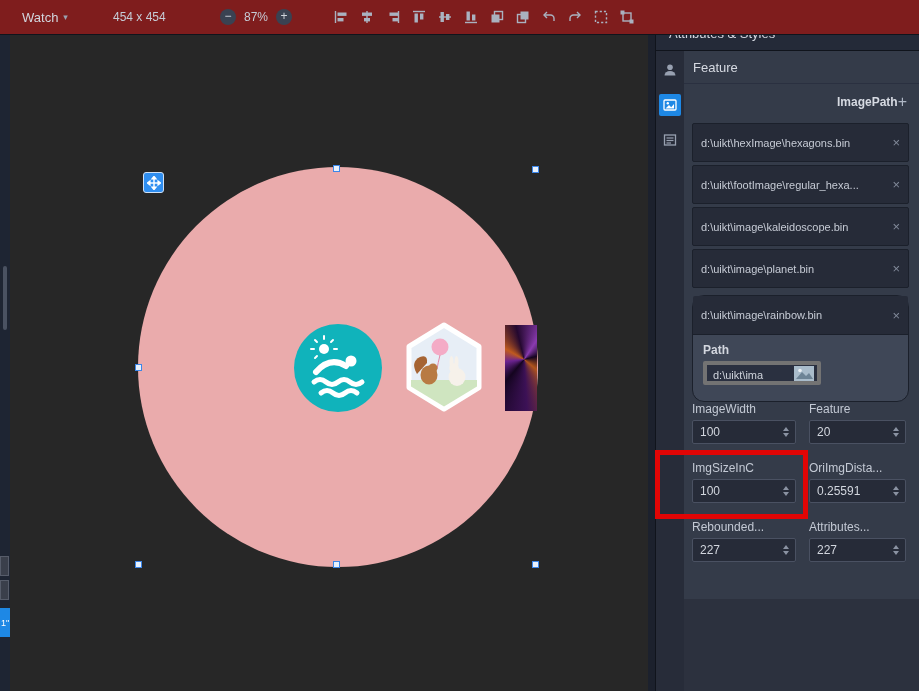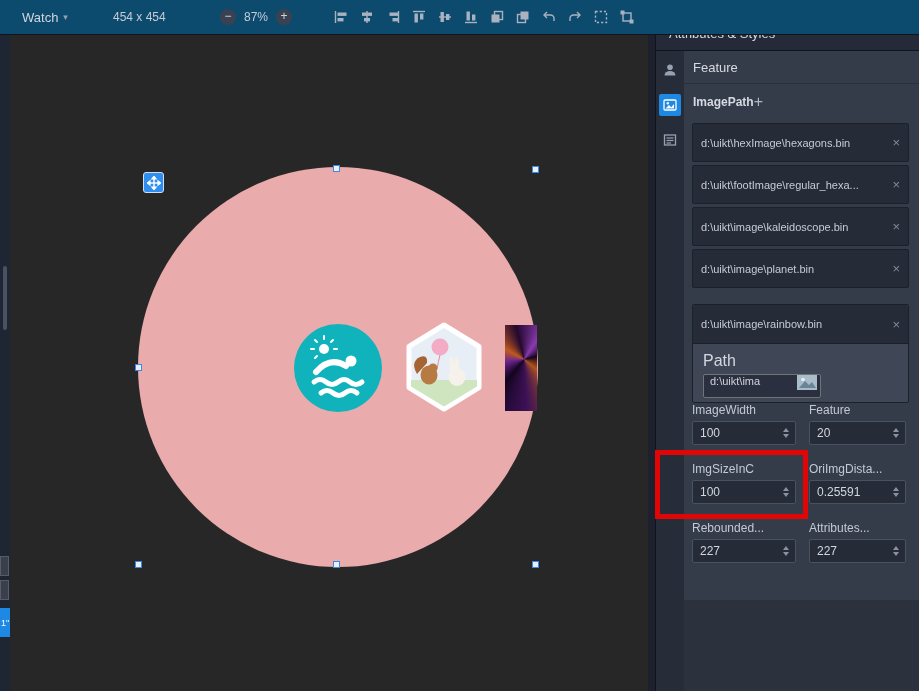--- a/index.html
+++ b/index.html
@@ -1,20 +1,20 @@
 <!DOCTYPE html>
 <html><head>
 <meta charset="utf-8">
 <style>
   html,body{margin:0;padding:0;background:#1a1a1a;}
   .app{position:relative;width:919px;height:691px;overflow:hidden;
        font-family:"Liberation Sans",sans-serif;background:#272727;}
 
   
-  .topbar{position:absolute;left:0;top:0;width:100%;height:34px;background:#0c4a6e;
+  .topbar{position:absolute;left:0;top:0;width:100%;height:34px;background:#7f1d1d;
           border-bottom:1px solid #10141c;z-index:20;}
   .tb-item{position:absolute;top:0;height:34px;display:flex;align-items:center;color:#d2d6de;}
   .tb-watch{left:22px;font-size:13px;gap:5px;cursor:pointer;}
   .tb-caret{font-size:9px;color:#9aa2b0;}
   .tb-size{left:113px;font-size:12px;color:#c6ccd6;}
   .tb-zoom{left:220px;gap:8px;}
   .zoom-btn{width:16px;height:16px;border-radius:50%;background:#3a4252;color:#cfd4dc;
             font-size:12px;line-height:15px;text-align:center;cursor:pointer;}
   .zoom-val{font-size:12px;color:#c6ccd6;}
   .tb-icons{left:333px;gap:10px;}
@@ -53,34 +53,34 @@
   .panel-header{height:34px;background:#242a38;border-bottom:1px solid #10141c;display:flex;align-items:center;
                 padding-left:13px;color:#d6dae2;font-size:13px;flex:none;}
   .panel-body{flex:1;display:flex;min-height:0;}
   .icon-rail{width:28px;background:#272c39;display:flex;flex-direction:column;align-items:center;
              padding-top:8px;gap:13px;flex:none;}
   .rail-tab{width:22px;height:22px;display:flex;align-items:center;justify-content:center;border-radius:2px;cursor:pointer;}
   .rail-tab.sel{background:#1e88e5;}
   .panel-content{flex:1;display:flex;flex-direction:column;min-width:0;}
   .feature-row{height:32px;display:flex;align-items:center;padding-left:9px;color:#d6dae2;font-size:13px;
                border-bottom:1px solid #2a3040;flex:none;}
-  .imagepath-row{height:36px;display:flex;align-items:center;justify-content:flex-start;
+  .imagepath-row{height:36px;display:flex;align-items:center;justify-content:flex-end;
                  padding:0 12px 0 9px;color:#d6dae2;font-size:12px;font-weight:bold;flex:none;}
   .add-btn{font-weight:normal;color:#aeb6c4;font-size:16px;cursor:pointer;}
   .path-list{padding-top:3px;flex:none;}
   .path-item{height:39px;margin:0 10px 3px 8px;background:#262b38;border:1px solid #1b202b;border-radius:2px;
              display:flex;align-items:center;justify-content:space-between;padding:0 8px;box-sizing:border-box;
              color:#c6cbd5;font-size:11px;cursor:pointer;}
   .path-text{white-space:nowrap;overflow:hidden;text-overflow:ellipsis;}
   .x-btn{color:#828a9a;font-size:13px;margin-left:6px;cursor:pointer;flex:none;}
-  .expanded{margin:16px 10px 0 8px;background:#3f4757;border:1px solid #1b202b;border-radius:2px;padding-bottom:4px;}
+  .expanded{margin:7px 10px 0 8px;background:#3f4757;border:1px solid #1b202b;border-radius:12px;padding-bottom:16px;}
   .expanded .path-item{margin:0;border:none;border-bottom:1px solid #1b202b;border-radius:2px 2px 0 0;}
-  .path-label{margin:8px 0 4px 10px;color:#d3d7df;font-size:16px;}
-  .path-input{margin-left:10px;width:118px;height:24px;background:#2a3040;border:1px solid #737373;border-radius:2px;
-              display:flex;align-items:flex-start;padding:0 3px 0 6px;box-sizing:border-box;color:#cfd3db;font-size:11px;}
+  .path-label{margin:8px 0 4px 10px;color:#d3d7df;font-size:12px;font-weight:bold;}
+  .path-input{margin-left:10px;width:118px;height:24px;background:#2a3040;border:4px solid #737373;border-radius:2px;
+              display:flex;align-items:flex-end;padding:0 3px 0 6px;box-sizing:border-box;color:#cfd3db;font-size:11px;}
   .path-input .pv{flex:1;white-space:nowrap;overflow:hidden;}
   .thumb{width:20px;height:15px;flex:none;margin-left:3px;}
   .prop-grid{display:grid;grid-template-columns:104px 97px;column-gap:13px;row-gap:17px;
              padding:0 10px 0 8px;flex:none;}
   .prop-label{height:14px;color:#c3c9d4;font-size:12px;margin-bottom:4px;white-space:nowrap;overflow:hidden;}
   .prop-input{height:24px;background:#262b38;border:1px solid #4a5162;border-radius:2px;display:flex;
               align-items:center;padding:0 4px 0 7px;box-sizing:border-box;color:#d2d6de;font-size:12px;cursor:text;}
   .prop-input .val{flex:1;}
   .spinner{display:flex;flex-direction:column;align-items:center;gap:2px;cursor:pointer;padding:2px;}
   .sp-up{width:0;height:0;border-left:3px solid transparent;border-right:3px solid transparent;border-bottom:4px solid #8a92a2;}

